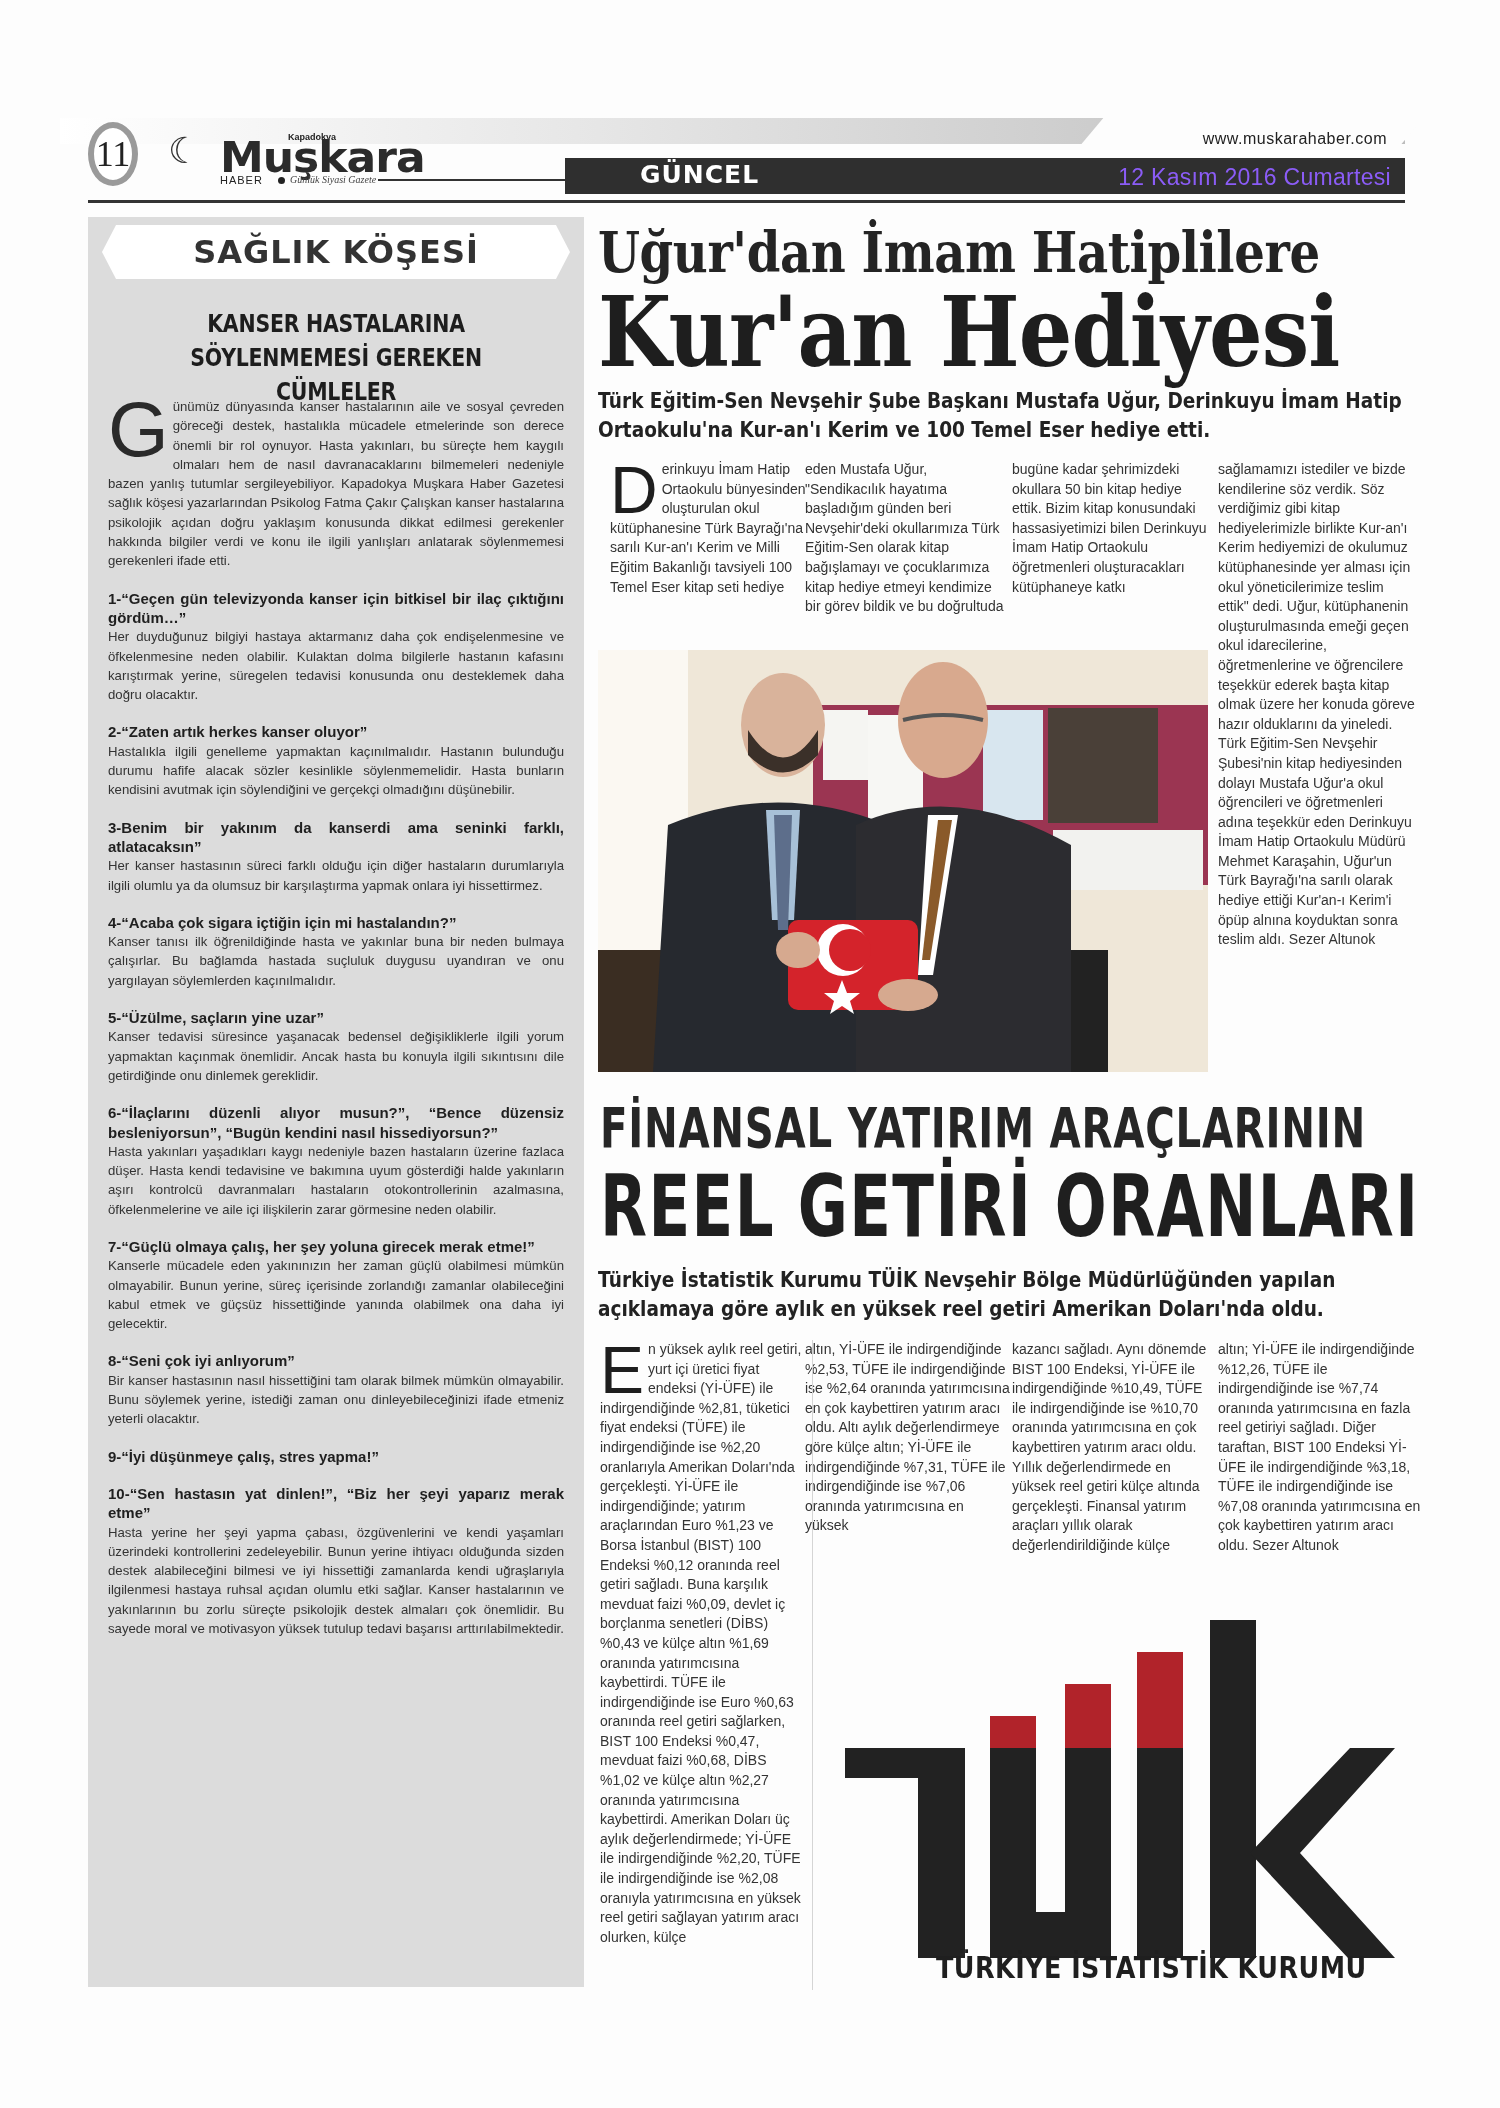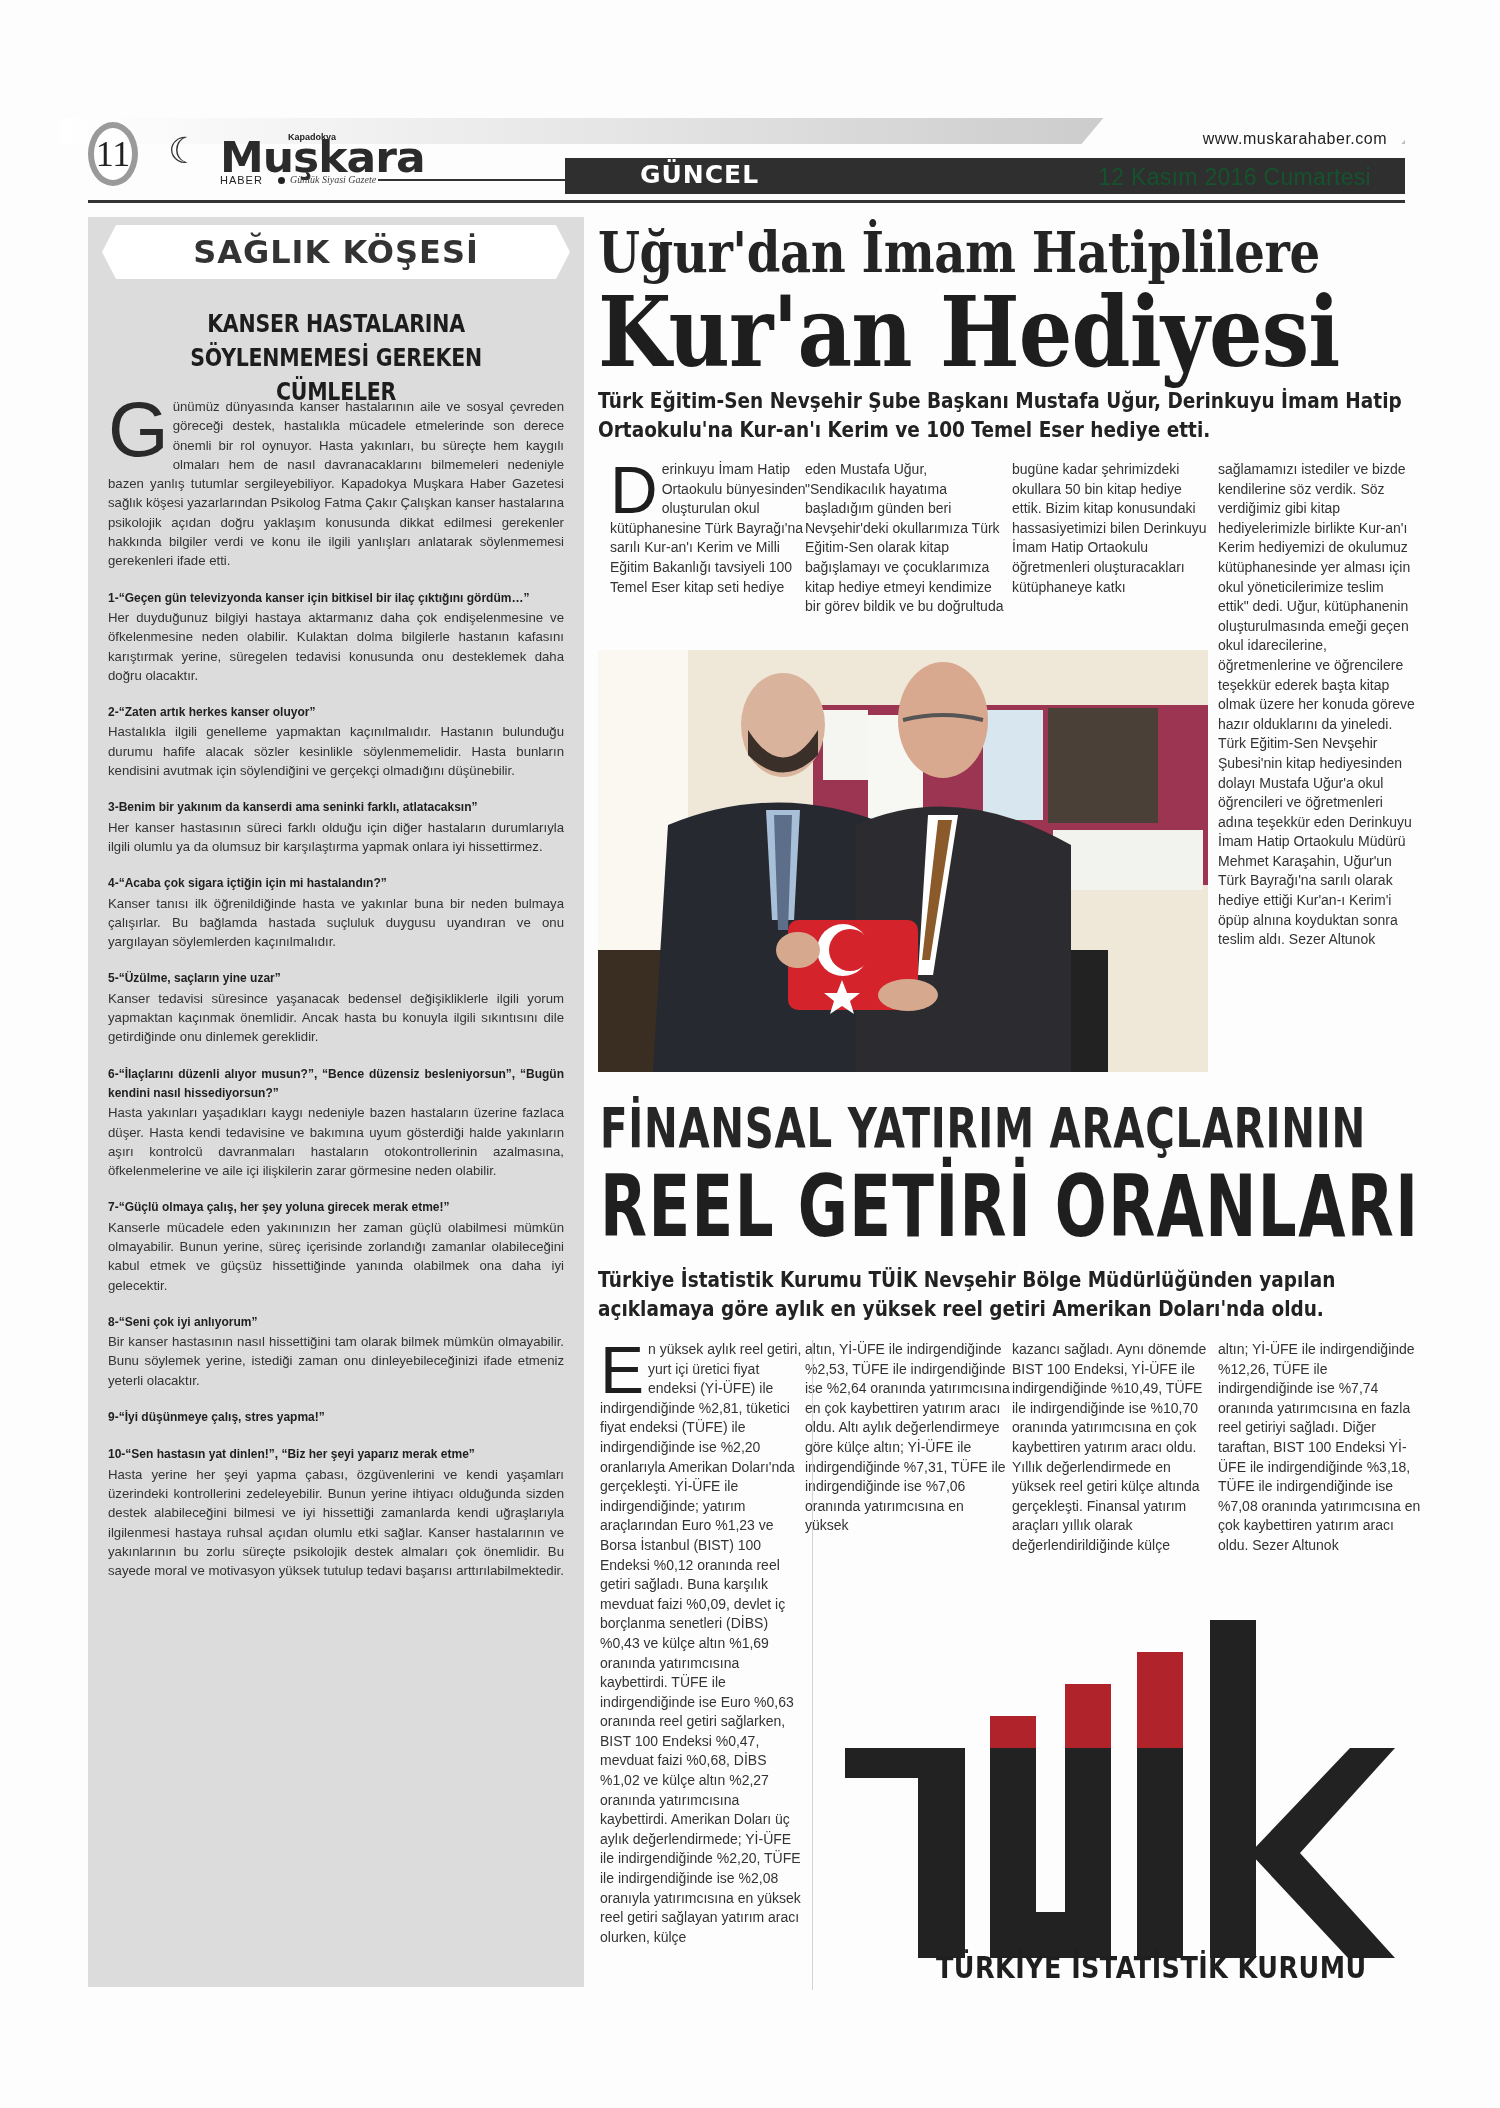--- a/index.html
+++ b/index.html
@@ -23,36 +23,36 @@
   .logo-haber { position: absolute; left: 52px; top: 50px; font-size: 11px; font-weight: normal; color: #222; letter-spacing: 1px; }
   .logo-tag { position: absolute; left: 122px; top: 50px; font-size: 10px; font-style: italic; color: #444; font-family: "Liberation Serif", serif; }
   .logo-dot { position: absolute; left: 110px; top: 53px; width: 7px; height: 7px; border-radius: 50%; background: #222; }
   .logo-line { position: absolute; left: 318px; top: 63px; width: 240px; height: 2px; background: #333; }
   .website { position: absolute; right: 18px; top: 14px; font-size: 16px; letter-spacing: 0.5px; color: #222; }
   .section-bar { position: absolute; left: 505px; top: 42px; width: 840px; height: 36px; background: #2f2f2f; }
   .section-bar-skew { position: absolute; left: 560px; top: 42px; width: 80px; height: 36px; background: #2f2f2f;
     transform: skewX(-40deg); transform-origin: bottom left; }
   .section-label { position: absolute; left: 580px; top: 44px; font-size: 25px; font-weight: 900; color: #fff;
     font-family: "DejaVu Sans", sans-serif; letter-spacing: 1px; }
-  .date-text { position: absolute; right: 34px; top: 48px; font-size: 23px; color: #14532d; letter-spacing: 0.3px; }
+  .date-text { position: absolute; right: 14px; top: 48px; font-size: 23px; color: #8b5cf6; letter-spacing: 0.3px; }
   .mh-rule { position: absolute; left: 28px; top: 84px; width: 1317px; height: 3px; background: #333; }
 
   
   .health { position: absolute; left: 88px; top: 217px; width: 496px; height: 1770px; background: #dcdcdc; padding: 16px 22px; }
   .health-banner { position: absolute; left: 14px; top: 8px; width: 468px; height: 54px; background: #fff;
     clip-path: polygon(3% 0, 97% 0, 100% 50%, 97% 100%, 3% 100%, 0 50%); display: flex; align-items: center; justify-content: center; }
   .health-banner-text { font-family: "DejaVu Sans", sans-serif; font-weight: 900; font-size: 32px; color: #333; letter-spacing: 1px; }
   .health-title { position: absolute; left: 18px; top: 90px; width: 460px; text-align: center;
     font-family: "DejaVu Sans", sans-serif; font-weight: 900; font-size: 25px; line-height: 34px; color: #1d1d1d;
     transform: scaleX(0.82); transform-origin: center top; letter-spacing: -0.3px; }
   .health-body { position: absolute; left: 20px; top: 180px; width: 456px; font-size: 13.2px; line-height: 19.3px;
     color: #333; text-align: justify; }
   .health-body p { margin-bottom: 0; }
   .dropcap-g { float: left; font-size: 78px; line-height: 60px; margin: 2px 4px 0 0; font-family: "Liberation Sans", sans-serif; color: #2a2a2a; }
-  .h-q { font-weight: bold; color: #1f1f1f; margin-top: 18px; margin-bottom: 18px; font-size: 12px; }
+  .h-q { font-weight: bold; color: #1f1f1f; margin-top: 18px; margin-bottom: 18px; font-size: 15px; }
   .h-p { margin-bottom: 0; }
 
   
   .a1-title1 { position: absolute; left: 598px; top: 222px; width: 820px; font-family: "DejaVu Serif", serif; font-weight: 900;
     font-size: 56px; line-height: 60px; color: #242424; white-space: nowrap; transform: scaleX(0.86); transform-origin: left top; letter-spacing: -0.5px; }
   .a1-title2 { position: absolute; left: 598px; top: 282px; width: 830px; font-family: "DejaVu Serif", serif; font-weight: 900;
     font-size: 98px; line-height: 100px; color: #1e1e1e; white-space: nowrap; transform: scaleX(0.86); transform-origin: left top; letter-spacing: -1px; }
   .a1-sub { position: absolute; left: 598px; top: 386px; width: 820px; font-family: "DejaVu Sans", sans-serif; font-weight: bold;
     font-size: 21.5px; line-height: 29px; color: #222; transform: scaleX(0.86); transform-origin: left top; width: 955px; }
   .cols { position: absolute; font-size: 14px; line-height: 19.6px; color: #333; }

